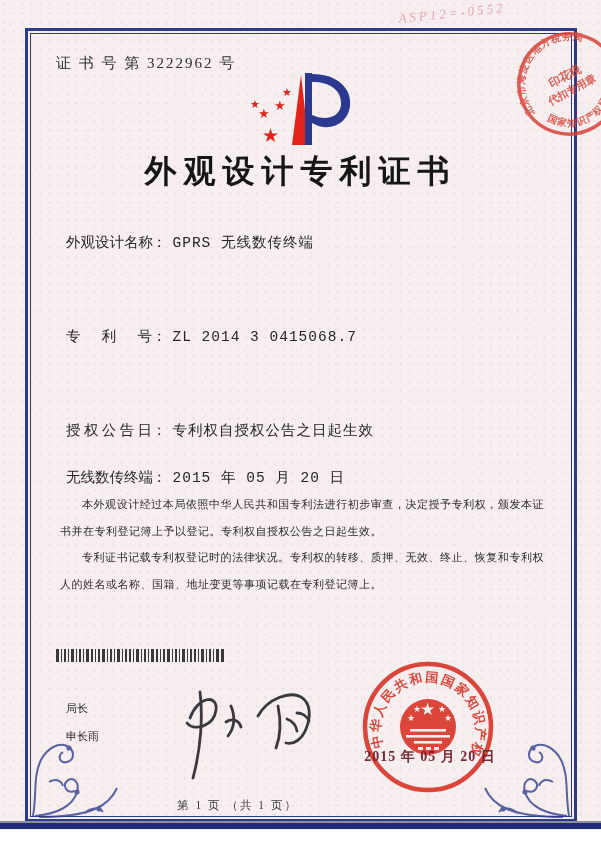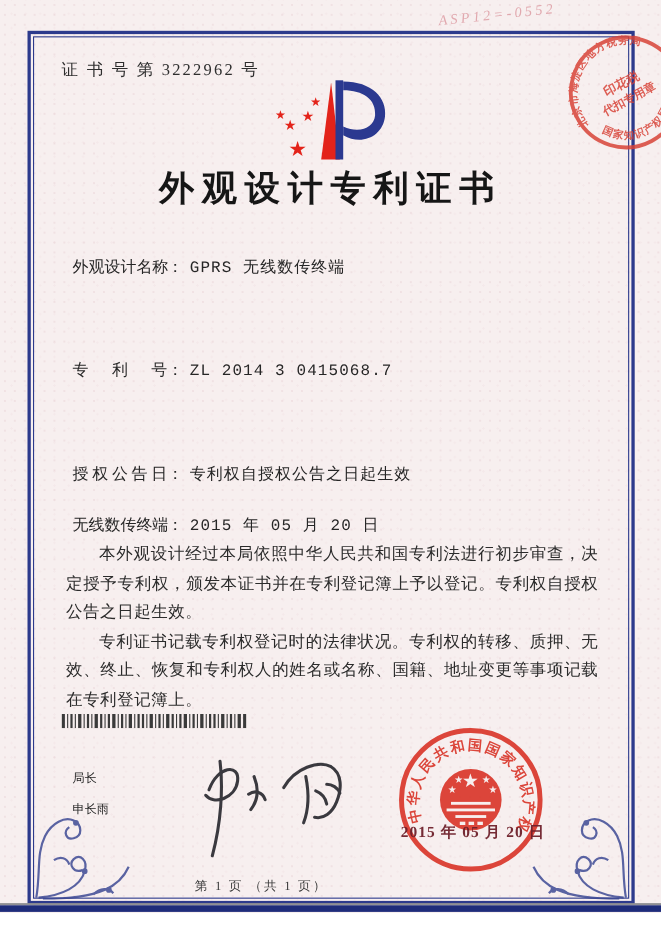--- a/index.html
+++ b/index.html
@@ -15,21 +15,21 @@
   .cert-number{position:absolute;left:56px;top:54px;font-size:15px;letter-spacing:2px;color:#2e2e2e;}
   .handwriting{position:absolute;left:398px;top:0px;width:210px;font-size:13px;letter-spacing:3px;
     color:rgba(208,112,122,.55);transform:rotate(-6deg);font-style:italic;white-space:nowrap;}
   .logo{position:absolute;left:250px;top:60px;}
   .title{position:absolute;left:0;top:150px;width:601px;margin:0;text-align:center;
     font-size:32px;font-weight:bold;letter-spacing:7px;color:#161616;}
   .field-row{position:absolute;left:66px;width:480px;font-size:14.5px;color:#262626;white-space:nowrap;font-family:Liberation Mono, monospace;}
   .field-label{display:inline-block;width:86px;text-align:justify;text-align-last:justify;vertical-align:bottom;}
   .field-colon{display:inline-block;}
   .field-value{margin-left:6px;letter-spacing:1px;}
-  .body-text{position:absolute;left:60px;top:491px;width:484px;font-size:15px;line-height:26.5px;
+  .body-text{position:absolute;left:60px;top:491px;width:484px;font-size:11px;line-height:26.5px;
     color:#2b2b2b;text-align:justify;}
   .body-text p{margin:0;text-indent:2em;letter-spacing:.5px;}
   .barcode{position:absolute;left:56px;top:649px;}
   .signer{position:absolute;left:66px;top:694px;font-size:11px;color:#262626;line-height:28px;}
   .signature{position:absolute;left:130px;top:676px;}
   .seal{position:absolute;left:358px;top:657px;}
   .seal-date{position:absolute;left:350px;top:748px;width:160px;text-align:center;font-size:14px;
     font-weight:bold;letter-spacing:1px;color:rgba(110,32,42,.95);font-family:"Liberation Serif",serif;}
   .tax-stamp{position:absolute;left:499px;top:14px;}
   .flourish{position:absolute;top:730px;}

